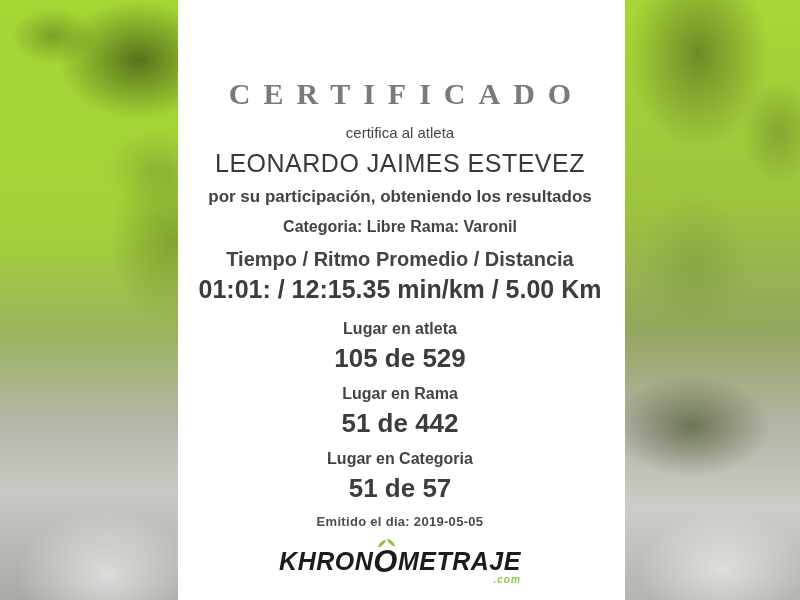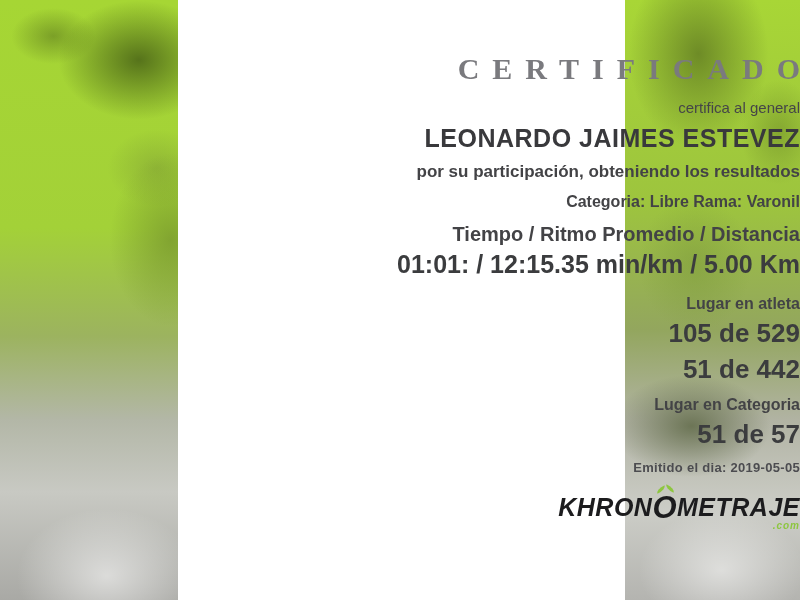--- a/index.html
+++ b/index.html
@@ -31,39 +31,39 @@
       radial-gradient(ellipse 100px 135px at 42% 9%, rgba(96,122,34,0.8), rgba(96,122,34,0) 70%),
       radial-gradient(ellipse 55px 75px at 88% 22%, rgba(104,132,38,0.5), rgba(104,132,38,0) 70%),
       radial-gradient(ellipse 78px 95px at 40% 44%, rgba(122,152,56,0.5), rgba(122,152,56,0) 72%),
       radial-gradient(ellipse 105px 68px at 38% 71%, rgba(96,106,72,0.85), rgba(96,106,72,0) 75%),
       radial-gradient(ellipse 110px 80px at 55% 95%, rgba(255,255,255,0.5), rgba(255,255,255,0) 75%),
       linear-gradient(180deg, #a8d636 0%, #9dc43e 34%, #93a65e 55%, #b1b3a3 70%, #cccdc7 85%, #b4b4b0 100%);
   }
   
   .content {
     position:absolute; inset:0;
-    text-align:right;
-    padding-top:51px;
+    text-align:center;
+    padding-top:76px;
     color:#434346;
   }
   .title {
     font-family:"Liberation Serif", "DejaVu Serif", serif;
     font-size:30px; line-height:36px; font-weight:bold;
     letter-spacing:13px; margin-right:-13px;
     color:#7a7a7e;
   }
   .subtitle {
     margin-top:4px;
     font-size:17px; line-height:20px; font-weight:bold;
     letter-spacing:0.5px; color:#4d4d52;
   }
   .intro { margin-top:12px; font-size:15px; line-height:18px; color:#454548; }
   .athlete {
     margin-top:6px;
-    font-size:25px; line-height:30px; font-weight:bold;
+    font-size:25px; line-height:30px; font-weight:normal;
     letter-spacing:0.5px; color:#39393c;
   }
   .participation { margin-top:8px; font-size:17px; line-height:21px; font-weight:bold; color:#434346; }
   .category      { margin-top:10px; font-size:16px; line-height:19px; font-weight:bold; color:#434346; }
   .results-header{ margin-top:14px; font-size:20px; line-height:19px; font-weight:bold; color:#434346; }
   .results-value { margin-top:4px; font-size:25px; line-height:32px; font-weight:bold; color:#3b3c3e; }
   .place-label   { margin-top:10px; font-size:16px; line-height:19px; font-weight:bold; color:#434346; }
   .place-label.first { margin-top:14px; }
   .place-value   { margin-top:4px; font-size:26px; line-height:32px; font-weight:bold; color:#3b3c3e; }
   .issued { margin-top:10px; font-size:13px; line-height:16px; font-weight:bold; letter-spacing:0.3px; color:#4c4c50; }
@@ -109,31 +109,32 @@
 <body>
 
 <div class="page">
 
   <div class="photo photo-left"></div>
   <div class="photo photo-right"></div>
 
   <div class="content">
     <div class="title">CERTIFICADO</div>
 
-    <div class="intro">certifica al general</div>
+    <div class="intro">certifica al atleta</div>
     <div class="athlete">LEONARDO JAIMES ESTEVEZ</div>
     <div class="participation">por su participación, obteniendo los resultados</div>
     <div class="category">Categoria: Libre Rama: Varonil</div>
 
     <div class="results-header">Tiempo / Ritmo Promedio / Distancia</div>
     <div class="results-value">01:01: / 12:15.35 min/km / 5.00 Km</div>
 
     <div class="place-label first">Lugar en atleta</div>
     <div class="place-value">105 de 529</div>
 
+    <div class="place-label">Lugar en Rama</div>
     <div class="place-value">51 de 442</div>
 
     <div class="place-label">Lugar en Categoria</div>
     <div class="place-value">51 de 57</div>
 
     <div class="issued">Emitido el dia: 2019-05-05</div>
 
     <div class="logo">
       <span>KHRON</span><span class="logo-o"><span class="sprout">
             <i class="leaf leaf-l"></i>

